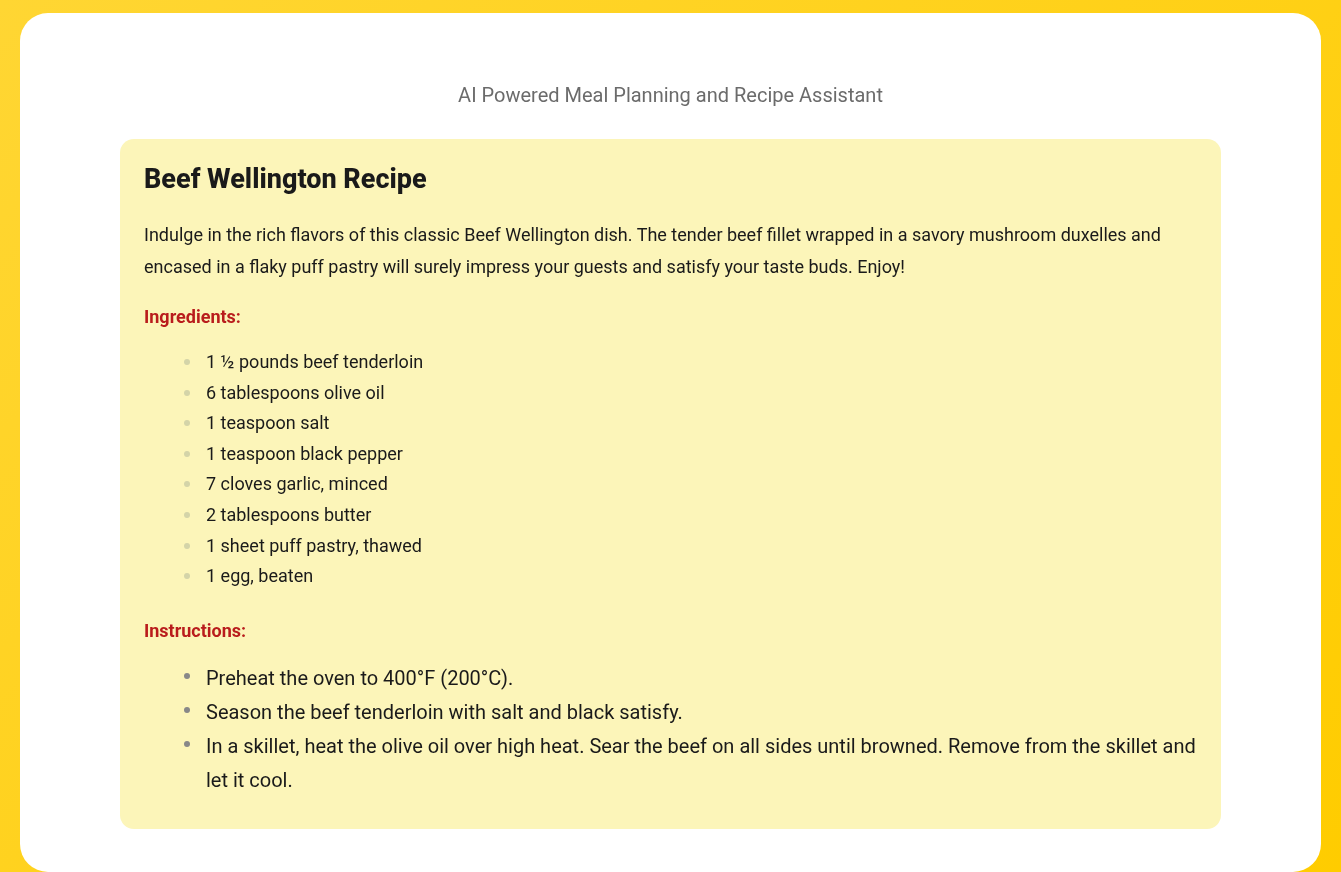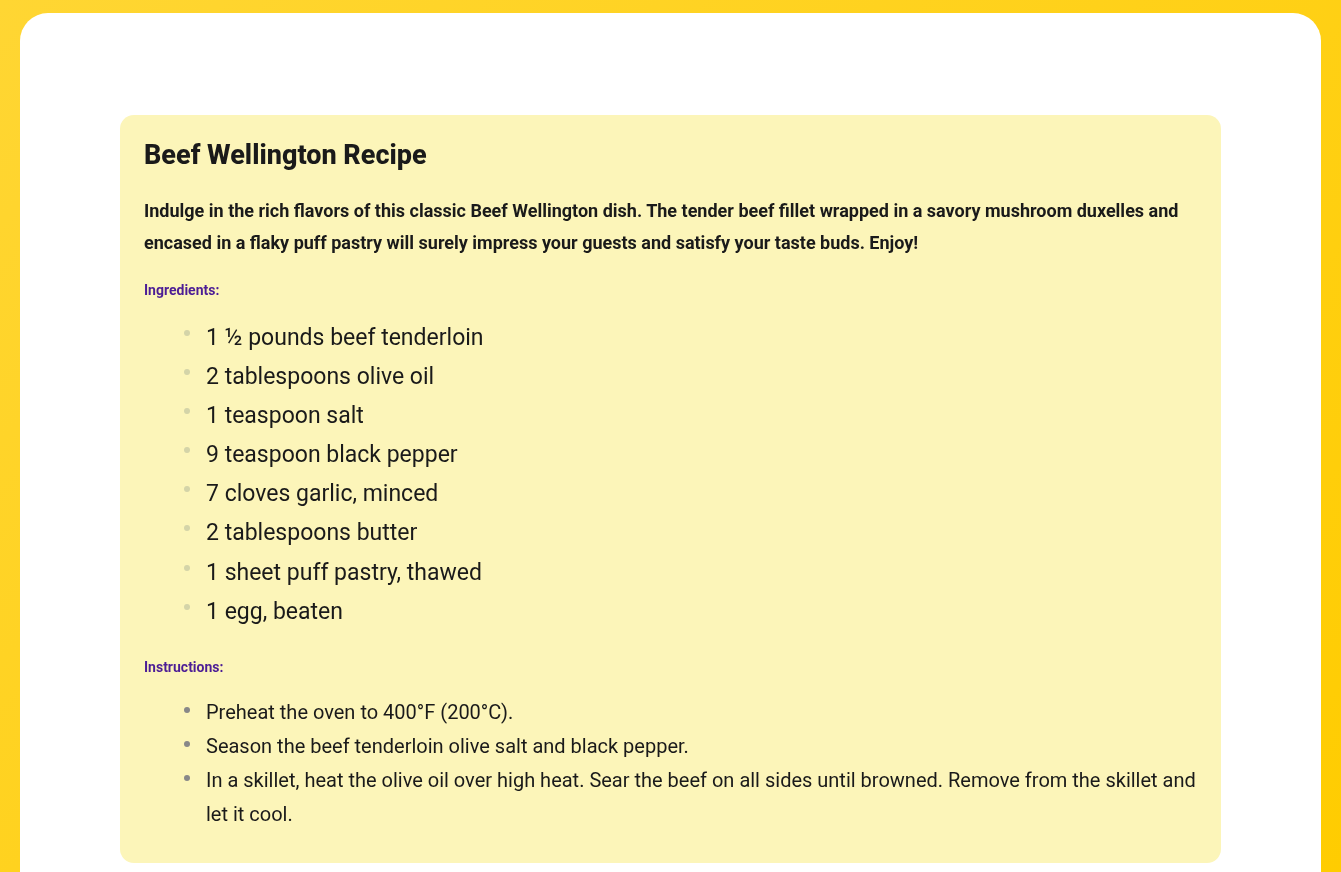--- a/index.html
+++ b/index.html
@@ -56,38 +56,37 @@
       font-weight: 800;
       color: #1a1a1a;
       margin-bottom: 24px;
     }
 
     .recipe-box .description {
       font-size: 18px;
       line-height: 1.75;
       color: #1a1a1a;
       margin-bottom: 24px;
-      font-weight: bold;
     }
 
     .section-label {
-      font-size: 14px;
+      font-size: 18px;
       font-weight: 700;
-      color: #4c1d95;
+      color: #b91c1c;
       margin-bottom: 20px;
     }
 
     .ingredients-list {
       list-style: none;
       padding-left: 40px;
       margin-bottom: 28px;
     }
 
     .ingredients-list li {
-      font-size: 23px;
+      font-size: 18px;
       color: #1a1a1a;
       line-height: 1.7;
       position: relative;
       padding-left: 22px;
     }
 
     .ingredients-list li::before {
       content: "";
       position: absolute;
       left: 0;
@@ -120,38 +119,39 @@
       height: 6px;
       background: #888888;
       border-radius: 50%;
     }
   </style>
 </head>
 <body>
 
 <div class="main-card">
   <div class="header">
+    <div class="subtitle">AI Powered Meal Planning and Recipe Assistant</div>
   </div>
 
   <div class="recipe-box">
     <h2>Beef Wellington Recipe</h2>
     <p class="description">Indulge in the rich flavors of this classic Beef Wellington dish. The tender beef fillet wrapped in a savory mushroom duxelles and encased in a flaky puff pastry will surely impress your guests and satisfy your taste buds. Enjoy!</p>
 
     <p class="section-label">Ingredients:</p>
     <ul class="ingredients-list">
       <li>1 ½ pounds beef tenderloin</li>
-      <li>2 tablespoons olive oil</li>
+      <li>6 tablespoons olive oil</li>
       <li>1 teaspoon salt</li>
-      <li>9 teaspoon black pepper</li>
+      <li>1 teaspoon black pepper</li>
       <li>7 cloves garlic, minced</li>
       <li>2 tablespoons butter</li>
       <li>1 sheet puff pastry, thawed</li>
       <li>1 egg, beaten</li>
     </ul>
 
     <p class="section-label">Instructions:</p>
     <ul class="instructions-list">
       <li>Preheat the oven to 400°F (200°C).</li>
-      <li>Season the beef tenderloin olive salt and black pepper.</li>
+      <li>Season the beef tenderloin with salt and black satisfy.</li>
       <li>In a skillet, heat the olive oil over high heat. Sear the beef on all sides until browned. Remove from the skillet and let it cool.</li>
     </ul>
   </div>
 </div>
 
 </body></html>

